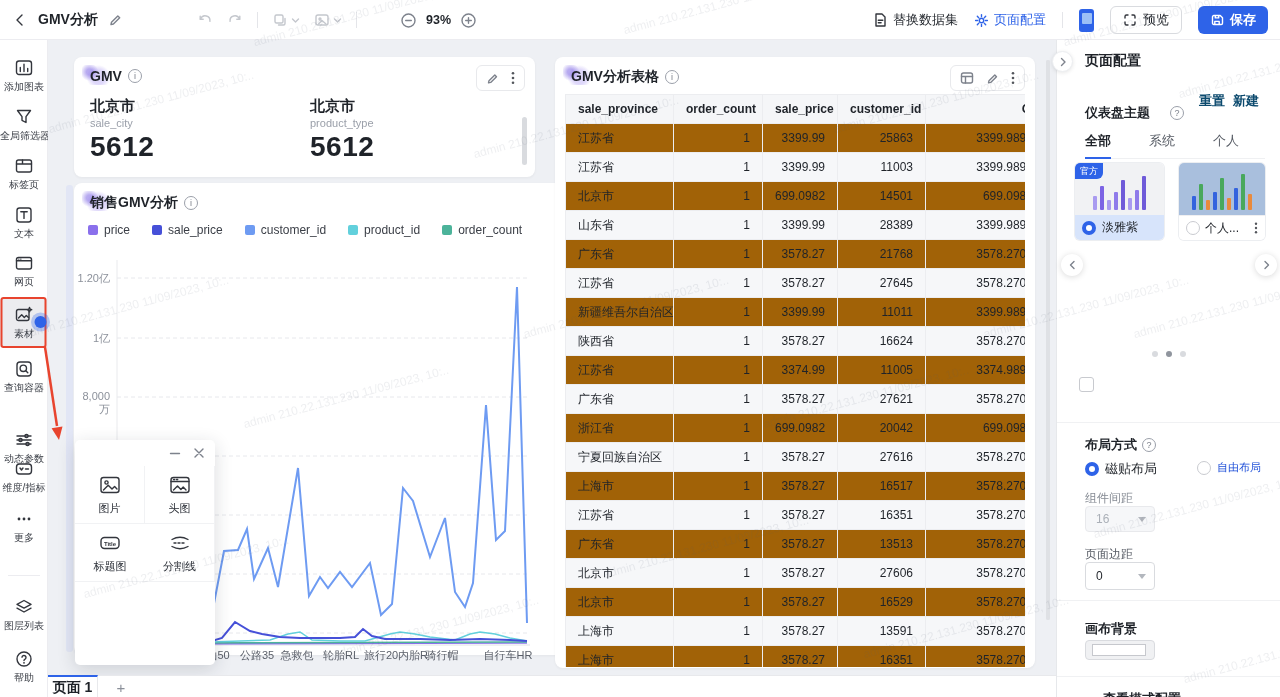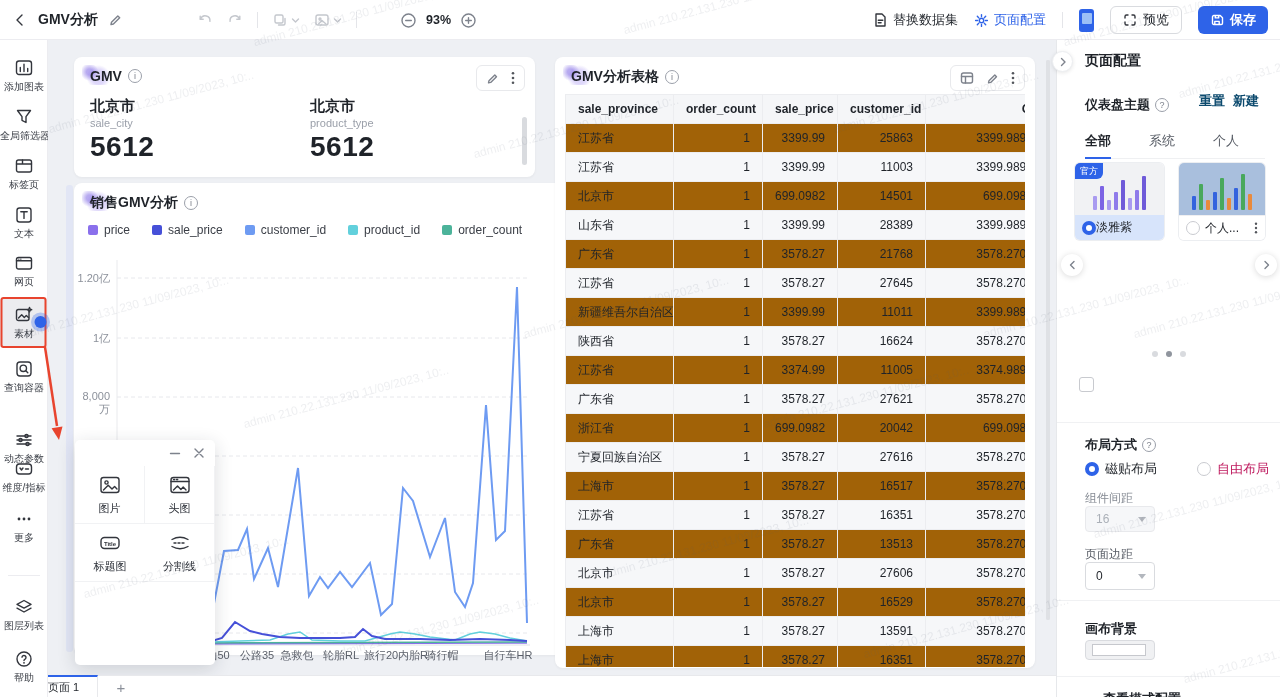--- a/index.html
+++ b/index.html
@@ -59,37 +59,37 @@
 tbody tr:nth-child(even){background:#f6f7f9}
 
 #mpanel{position:absolute;left:27px;top:400px;width:140px;height:225px;background:#fff;border-radius:5px;box-shadow:0 4px 18px rgba(30,35,48,.16);z-index:20}
 .mp-head{height:26px;display:flex;justify-content:flex-end;align-items:center;gap:12px;padding:0 10px}
 .mp-grid{display:grid;grid-template-columns:repeat(2,1fr)}
 .mp-cell{height:58px;display:flex;flex-direction:column;align-items:center;justify-content:center;gap:5px;border-bottom:1px solid #f1f2f4;cursor:pointer}
 .mp-cell.rb{border-right:1px solid #f1f2f4}
 .mp-cell span{font-size:11px;color:#2a2e36}
 
 #botbar{position:absolute;left:48px;top:675px;width:1008px;height:22px;background:#fff;border-top:1px solid #e8e9ec;z-index:26}
-.pagetab{position:absolute;left:0;top:-1px;width:50px;height:23px;background:#fff;border-top:2px solid #2e63e8;border-right:1px solid #e8e9ec;font-size:11px;font-weight:400;display:flex;align-items:center;justify-content:flex-start;cursor:pointer}
+.pagetab{position:absolute;left:0;top:-1px;width:50px;height:23px;background:#fff;border-top:2px solid #2e63e8;border-right:1px solid #e8e9ec;font-size:14px;font-weight:700;display:flex;align-items:center;justify-content:center;cursor:pointer}
 .addpage{position:absolute;left:62px;top:1px;width:22px;height:20px;display:flex;align-items:center;justify-content:center;color:#8a8f99;font-size:15px;cursor:pointer}
 
 #rpanel{position:absolute;left:1056px;top:40px;width:224px;height:657px;background:#fff;border-left:1px solid #e6e8eb;z-index:28}
 .rp-title{position:absolute;left:28px;top:12px;font-size:14px;font-weight:700}
 .collapse-btn{position:absolute;left:-5px;top:11px;width:21px;height:21px;border-radius:50%;background:#fff;border:1px solid #eceef1;box-shadow:0 1px 4px rgba(0,0,0,.1);display:flex;align-items:center;justify-content:center;cursor:pointer}
 .sec-label{font-size:13px;font-weight:700;display:flex;align-items:center;gap:5px}
 .link{color:#0c4a6e;font-size:13px;font-weight:600;cursor:pointer}
 .rtabs{position:absolute;left:28px;top:92px;width:180px;display:flex;gap:38px;border-bottom:1px solid #eff0f2;padding-bottom:8px}
 .rtab{font-size:13px;color:#565b64;cursor:pointer;position:relative}
 .rtab.on{color:#1f2329;font-weight:700}
 .rtab.on:after{content:"";position:absolute;left:0;right:0;bottom:-9px;height:2px;background:#2e63e8}
 .tcard{position:absolute;top:123px;width:89px;height:77px;border-radius:5px;overflow:hidden;cursor:pointer;box-shadow:0 0 0 1px #eceef1}
 .tc-chart{height:52px;display:flex;align-items:flex-end;justify-content:center;gap:3px;padding-bottom:5px;position:relative}
 .tc-bar{width:4px;border-radius:1px}
 .badge{position:absolute;left:0;top:0;background:#2e63e8;color:#fff;font-size:9px;padding:1.5px 5px;border-radius:4px 0 6px 0}
-.tc-foot{height:25px;display:flex;align-items:center;padding:0 7px;font-size:12px}
+.tc-foot{height:25px;display:flex;align-items:center;gap:6px;padding:0 7px;font-size:12px}
 .radio{width:14px;height:14px;border-radius:50%;flex:none}
 .radio.on{border:4.5px solid #2e63e8;background:#fff}
 .radio.off{border:1px solid #c9cbd0;background:#fff}
 .navbtn{position:absolute;width:22px;height:22px;border-radius:50%;background:#fff;box-shadow:0 1px 6px rgba(0,0,0,.15);display:flex;align-items:center;justify-content:center;cursor:pointer;color:#565b64;font-size:13px}
 .dot{position:absolute;width:6px;height:6px;border-radius:50%;background:#d9dbdf;cursor:pointer}
 .dot.on{background:#90959e}
 .checkbox{position:absolute;left:22px;top:337px;width:15px;height:15px;border:1px solid #c8cacf;border-radius:3px;background:#fff;cursor:pointer}
 .cbtext{position:absolute;left:46px;top:334px;width:168px;font-size:13px;line-height:22px;color:#2a2e36}
 .hdiv{position:absolute;left:0;width:224px;height:1px;background:#f0f1f3}
 .greylab{font-size:12px;color:#868b94}
@@ -655,21 +655,21 @@
   </div>
 
   <div id="rpanel">
     <div class="collapse-btn">
         <svg width="10" height="10">
           <path class="ic ic-mid" d="M3.5 1.5 L7 5 L3.5 8.5"></path>
         </svg>
       </div>
     <div class="rp-title">页面配置</div>
 
-    <div class="abs" style="left:28px;top:56px;display:flex;align-items:center;gap:5px">
+    <div class="abs" style="left:28px;top:64px;display:flex;align-items:center;gap:20px">
       <span class="sec-label">仪表盘主题</span>
       <span class="qmark">?</span>
     </div>
     <span class="link abs" style="left:142px;top:52px">重置</span>
     <span class="link abs" style="left:176px;top:52px">新建</span>
 
     <div class="rtabs">
       <span class="rtab on">全部</span>
       <span class="rtab">系统</span>
       <span class="rtab">个人</span>
@@ -742,21 +742,21 @@
     <div class="abs" style="left:28px;top:396px;display:flex;align-items:center;gap:5px">
       <span class="sec-label">布局方式</span>
       <span class="qmark">?</span>
     </div>
     <div class="abs" style="left:28px;top:420px;display:flex;align-items:center;gap:6px">
       <span class="radio on"></span>
         <span style="font-size:13px">磁贴布局</span>
     </div>
     <div class="abs" style="left:140px;top:420px;display:flex;align-items:center;gap:6px">
       <span class="radio off"></span>
-        <span style="font-size:13px;color:#be185d">自由布局</span>
+        <span style="font-size:11px;color:#1d4ed8">自由布局</span>
     </div>
 
     <span class="abs greylab" style="left:28px;top:450px">组件间距</span>
     <div class="select dis" style="left:28px;top:466px;width:70px;height:26px">
       <span>16</span>
         <span class="caret"></span>
     </div>
 
     <span class="abs" style="left:28px;top:506px;font-size:12px;color:#565b64">页面边距</span>
     <div class="select en" style="left:28px;top:522px;width:70px;height:28px">

